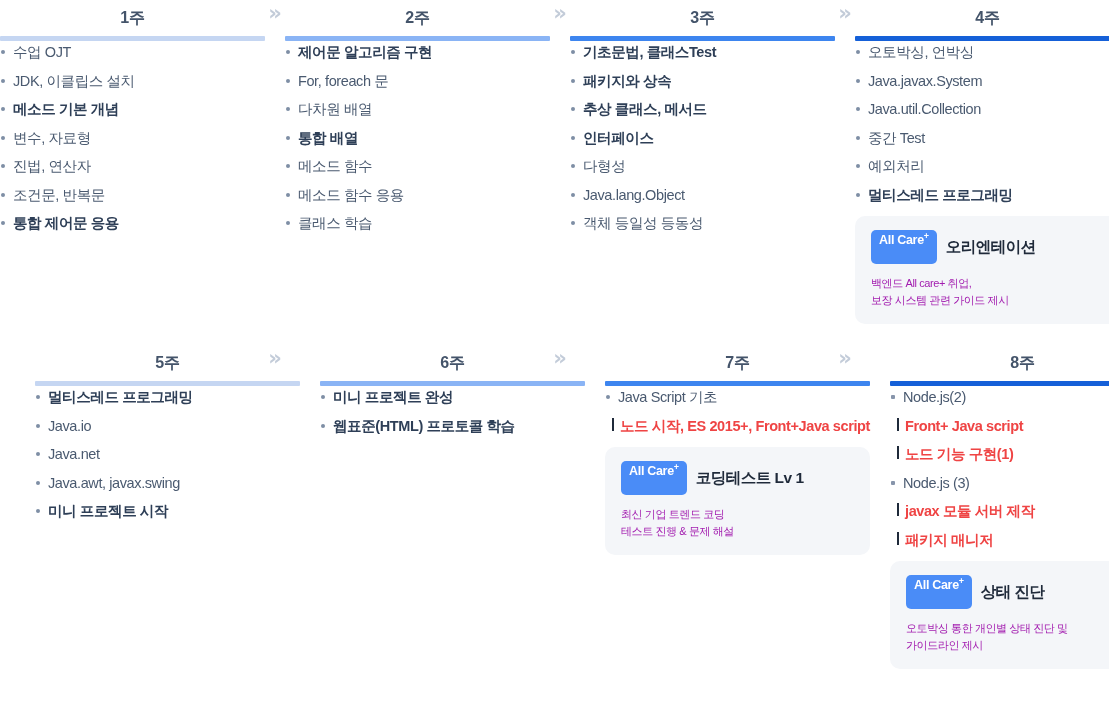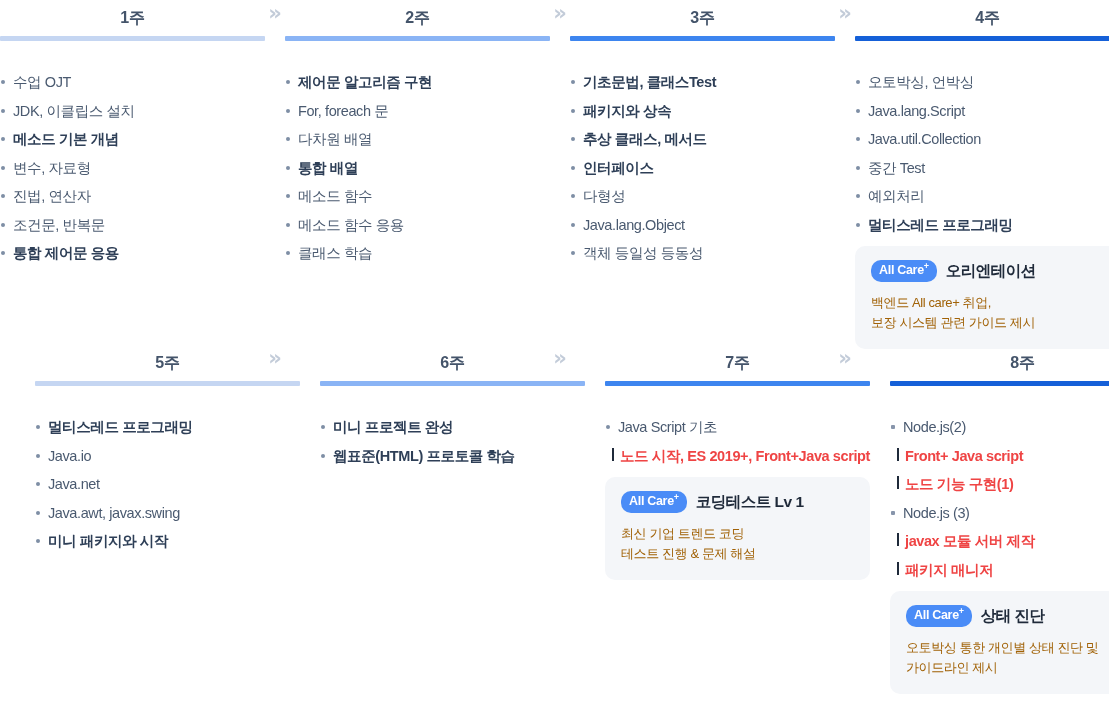--- a/index.html
+++ b/index.html
@@ -59,21 +59,21 @@
   }
 
   
   .bar-1 { background: #c5d6f2; }
   .bar-2 { background: #8ab4f5; }
   .bar-3 { background: #3d85ef; }
   .bar-4 { background: #1560d8; }
 
   
   .col-list {
-    padding-top: 34px;
+    padding-top: 4px;
     list-style: none;
   }
 
   .item {
     position: relative;
     font-size: 14.5px;
     line-height: 1;
     letter-spacing: -0.4px;
     padding: 0 0 0 13px;
     margin-bottom: 14px;
@@ -137,40 +137,40 @@
     align-items: center;
     gap: 9px;
     margin-bottom: 11px;
   }
   .care-badge {
     background: #4a8cf7;
     color: #ffffff;
     font-size: 12.5px;
     font-weight: bold;
     letter-spacing: -0.3px;
-    border-radius: 10px;
-    padding: 4px 8px 5px 8px;
+    border-radius: 5px;
+    padding: 4px 8px 17px 8px;
     line-height: 1;
     white-space: nowrap;
   }
   .care-badge sup {
     font-size: 9px;
     vertical-align: super;
     line-height: 0;
   }
   .care-title {
     font-size: 15.5px;
     font-weight: bold;
     color: #1f2a3a;
     letter-spacing: -0.5px;
     line-height: 1;
   }
   .care-desc {
-    font-size: 13px;
-    color: #a16207;
+    font-size: 11px;
+    color: #a21caf;
     letter-spacing: -0.4px;
     line-height: 1.58;
   }
   .care-desc span { display: block; white-space: nowrap; }
 
   
   .chev {
     position: absolute;
     width: 20px;
     height: 20px;
@@ -233,21 +233,21 @@
           <li class="item">객체 등일성 등동성</li>
         </ul>
       </div>
       <div class="col">
         <div class="col-head">
           <span class="week-title">4주</span>
         </div>
         <div class="col-bar bar-4"></div>
         <ul class="col-list">
           <li class="item">오토박싱, 언박싱</li>
-          <li class="item">Java.lang.Script</li>
+          <li class="item">Java.javax.System</li>
           <li class="item">Java.util.Collection</li>
           <li class="item">중간 Test</li>
           <li class="item">예외처리</li>
           <li class="item strong">멀티스레드 프로그래밍</li>
         </ul>
         <div class="care-card">
           <div class="care-head">
             <span class="care-badge"><span>All Care</span><sup>+</sup></span>
             <span class="care-title">오리엔테이션</span>
           </div>
@@ -262,41 +262,41 @@
       <div class="col">
         <div class="col-head">
           <span class="week-title">5주</span>
         </div>
         <div class="col-bar bar-1"></div>
         <ul class="col-list">
           <li class="item strong">멀티스레드 프로그래밍</li>
           <li class="item">Java.io</li>
           <li class="item">Java.net</li>
           <li class="item">Java.awt, javax.swing</li>
-          <li class="item strong">미니 패키지와 시작</li>
+          <li class="item strong">미니 프로젝트 시작</li>
         </ul>
       </div>
       <div class="col">
         <div class="col-head">
           <span class="week-title">6주</span>
         </div>
         <div class="col-bar bar-2"></div>
         <ul class="col-list">
           <li class="item strong">미니 프로젝트 완성</li>
           <li class="item strong">웹표준(HTML) 프로토콜 학습</li>
         </ul>
       </div>
       <div class="col">
         <div class="col-head">
           <span class="week-title">7주</span>
         </div>
         <div class="col-bar bar-3"></div>
         <ul class="col-list">
           <li class="item">Java Script 기초</li>
-          <li class="subitem">노드 시작, ES 2019+, Front+Java script</li>
+          <li class="subitem">노드 시작, ES 2015+, Front+Java script</li>
         </ul>
         <div class="care-card">
           <div class="care-head">
             <span class="care-badge"><span>All Care</span><sup>+</sup></span>
             <span class="care-title">코딩테스트 Lv 1</span>
           </div>
           <div class="care-desc">
             <span>최신 기업 트렌드 코딩</span>
             <span>테스트 진행 &amp; 문제 해설</span>
           </div>

